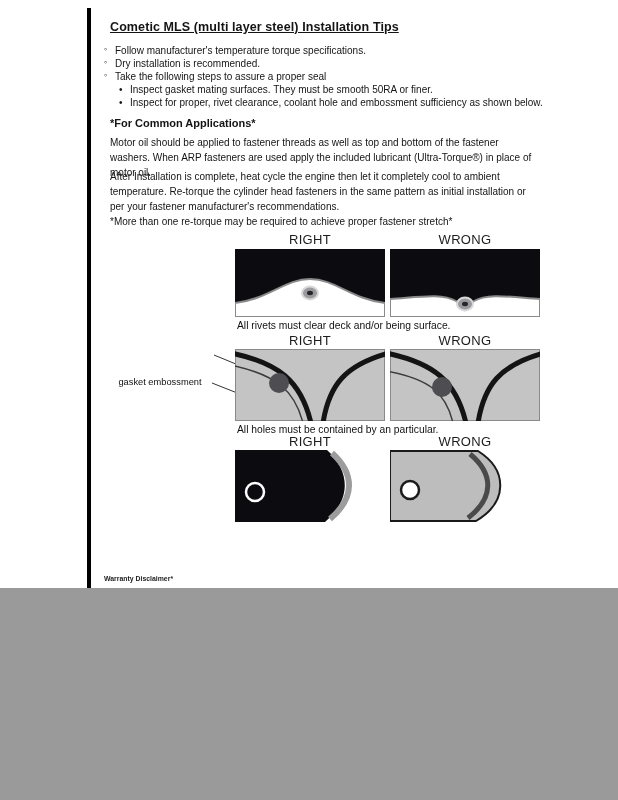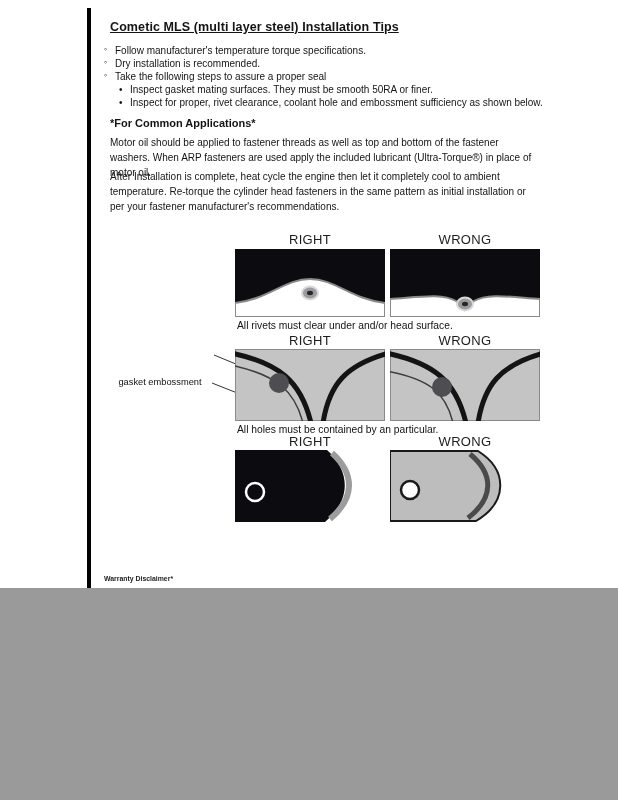--- a/index.html
+++ b/index.html
@@ -77,41 +77,42 @@
     </div>
     <div class="tip l2">
       <span class="marker">•</span>
       <span>Inspect for proper, rivet clearance, coolant hole and embossment sufficiency as shown below.</span>
     </div>
   </div>
 
   <h2 class="diesel-heading">*For Common Applications*</h2>
   <p class="para p1">Motor oil should be applied to fastener threads as well as top and bottom of the fastener washers. When ARP fasteners are used apply the included lubricant (Ultra-Torque®) in place of motor oil.</p>
   <p class="para p2">After Installation is complete, heat cycle the engine then let it completely cool to ambient temperature. Re-torque the cylinder head fasteners in the same pattern as initial installation or per your fastener manufacturer's recommendations.</p>
+  <p class="para note">*More than one re-torque may be required to achieve proper fastener stretch*</p>
 
   <div class="dg-header" style="left:235px; top:232px;">RIGHT</div>
   <div class="dg-header" style="left:390px; top:232px;">WRONG</div>
 
   <div class="panel" style="left:235px; top:249px;">
     <svg width="150" height="68" viewBox="0 0 150 68">
       <rect width="150" height="68" fill="#0c0c10"></rect>
       <path d="M0,68 L0,54 C34,50 50,30 75,30 C100,30 116,50 150,54 L150,68 Z" fill="#ffffff" stroke="#8a8a8a" stroke-width="2"></path>
       <ellipse cx="75" cy="44" rx="8" ry="6.5" fill="#9a9a9f" stroke="#d9d9d9" stroke-width="2"></ellipse>
       <ellipse cx="75" cy="44" rx="3" ry="2.2" fill="#26262a"></ellipse>
     </svg>
   </div>
   <div class="panel" style="left:390px; top:249px;">
     <svg width="150" height="68" viewBox="0 0 150 68">
       <rect width="150" height="68" fill="#0c0c10"></rect>
       <path d="M0,68 L0,50 C30,48 52,44 66,52 C70,55 72,58 75,61 C78,58 80,55 84,52 C98,44 120,48 150,50 L150,68 Z" fill="#ffffff" stroke="#8a8a8a" stroke-width="2"></path>
       <ellipse cx="75" cy="55" rx="8" ry="6.5" fill="#9a9a9f" stroke="#d9d9d9" stroke-width="2"></ellipse>
       <ellipse cx="75" cy="55" rx="3" ry="2.2" fill="#26262a"></ellipse>
     </svg>
   </div>
-  <div class="caption" style="left:237px; top:320px; width:280px;">All rivets must clear under and/or head surface.</div>
+  <div class="caption" style="left:237px; top:320px; width:280px;">All rivets must clear deck and/or being surface.</div>
 
   <div class="dg-header" style="left:235px; top:333px;">RIGHT</div>
   <div class="dg-header" style="left:390px; top:333px;">WRONG</div>
 
   <div class="callout" style="left:108px; top:377px; width:104px;">gasket embossment</div>
 
   <svg class="callout-lines" width="120" height="70" style="left:202px; top:345px;">
     <line x1="12" y1="10" x2="80" y2="38" stroke="#333333" stroke-width="1"></line>
     <line x1="10" y1="38" x2="58" y2="57" stroke="#333333" stroke-width="1"></line>
   </svg>

